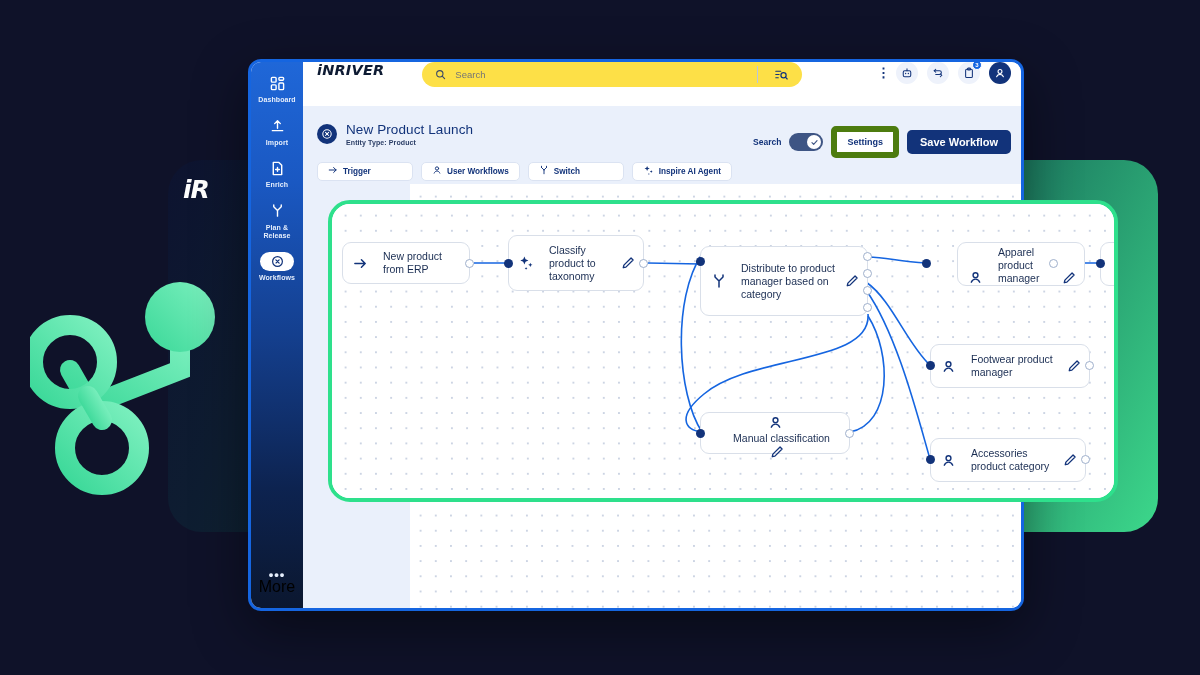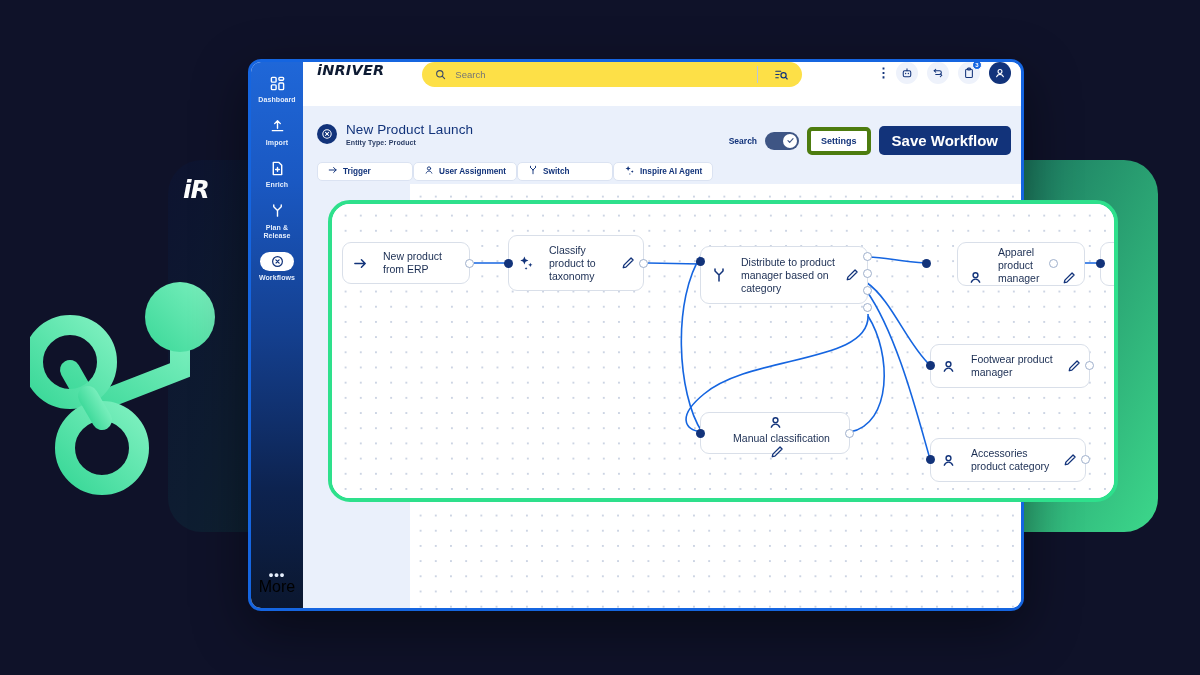--- a/index.html
+++ b/index.html
@@ -85,28 +85,28 @@
            display: flex; align-items: center; justify-content: center; margin-top: 2px; }
   .tnames { margin-left: 9px; }
   .ptitle { font-size: 13.5px; color: #12337a; font-weight: 400; letter-spacing: .1px; }
   .psub { font-size: 7px; color: #2b3e66; font-weight: 700; margin-top: 2px; letter-spacing: .1px; }
   .tright { margin-left: auto; display: flex; align-items: center; gap: 8px; margin-top: 4px; }
   .enabled-lbl { font-size: 8.5px; color: #12337a; font-weight: 600; }
   .toggle { width: 34px; height: 18px; border-radius: 10px; background: #3e5584;
             position: relative; cursor: pointer; }
   .toggle .knob { position: absolute; right: 2px; top: 2px; width: 14px; height: 14px;
                   border-radius: 50%; background: #fff; display: flex; align-items: center; justify-content: center; }
-  .btn-outline { background: #fff; border: 4px solid #4d7c0f; border-radius: 5px;
+  .btn-outline { background: #fff; border: 6px solid #4d7c0f; border-radius: 5px;
                  font-size: 9px; color: #12337a; padding: 5px 10px; font-weight: 600; cursor: pointer; }
   .btn-primary { background: #12337a; border: 0; border-radius: 5px; color: #fff;
-                 font-size: 15px; padding: 6px 13px; font-weight: 600; cursor: pointer; }
+                 font-size: 11px; padding: 6px 13px; font-weight: 600; cursor: pointer; }
 
   
   .chips { position: absolute; left: 52px; top: 96px; right: 0; height: 26px;
-           background: #eaf0fb; display: flex; align-items: center; padding-left: 14px; }
+           background: #eaf0fb; display: flex; align-items: center; padding-left: 14px; gap: 8px; }
   .chip { background: #fff; border: 1px solid #dbe3f2; border-radius: 5px; height: 19px;
           display: flex; align-items: center; gap: 5px; padding: 0 10px; cursor: pointer; min-width: 96px; }
   .chip span { font-size: 8.2px; color: #12337a; font-weight: 700; }
 
   
   .canvas { position: absolute; left: 52px; top: 122px; right: 0; bottom: 0; background: #eaf0fb; }
   .canvas-grid { position: absolute; left: 107px; top: 0; right: 0; bottom: 0; background: #ffffff;
     background-image: radial-gradient(#ccd4e3 1.1px, transparent 1.2px);
     background-size: 15.2px 15.2px; background-position: 3px 5px; }
 
@@ -311,21 +311,21 @@
         </span>
         <span>Trigger</span>
       </div>
       <div class="chip">
         <span class="ci">
           <svg width="10" height="10" viewBox="0 0 16 16" fill="none" stroke="#12337a" stroke-width="1.5" stroke-linecap="round">
               <circle cx="8" cy="5.5" r="2.6"></circle>
               <path d="M3.5 13c.9-2.3 2.6-3.3 4.5-3.3s3.6 1 4.5 3.3"></path>
             </svg>
         </span>
-        <span>User Assignment</span>
+        <span>User Workflows</span>
       </div>
       <div class="chip">
         <span class="ci">
           <svg width="10" height="10" viewBox="0 0 16 16" fill="none" stroke="#12337a" stroke-width="1.5" stroke-linecap="round">
               <path d="M8 14V8M8 8L4 4M8 8l4-4M4 4V2M12 4V2"></path>
             </svg>
         </span>
         <span>Switch</span>
       </div>
       <div class="chip">
@@ -392,21 +392,21 @@
       <span class="nlabel">Classify product to taxonomy</span>
       <span class="pencil">
         <svg width="14" height="14" viewBox="0 0 16 16" fill="none" stroke="#12337a" stroke-width="1.5" stroke-linejoin="round">
             <path d="M11.5 2.2l2.3 2.3L5.6 12.7 2.6 13.4l.7-3z"></path>
           </svg>
       </span>
     </div>
     <div class="port in" style="left:172px; top:55px;"></div>
     <div class="port out" style="left:307px; top:55px;"></div>
 
-    <div class="node" style="left:368px; top:42px; width:168px; height:58px; align-items:center;">
+    <div class="node" style="left:368px; top:42px; width:168px; height:70px; align-items:center;">
       <span class="nicon">
         <svg width="16" height="16" viewBox="0 0 16 16" fill="none" stroke="#12337a" stroke-width="1.5" stroke-linecap="round">
             <path d="M8 14V8M8 8L4 4M8 8l4-4M4 4V2M12 4V2"></path>
           </svg>
       </span>
       <span class="nlabel">Distribute to product manager based on category</span>
       <span class="pencil">
         <svg width="14" height="14" viewBox="0 0 16 16" fill="none" stroke="#12337a" stroke-width="1.5" stroke-linejoin="round">
             <path d="M11.5 2.2l2.3 2.3L5.6 12.7 2.6 13.4l.7-3z"></path>
           </svg>

